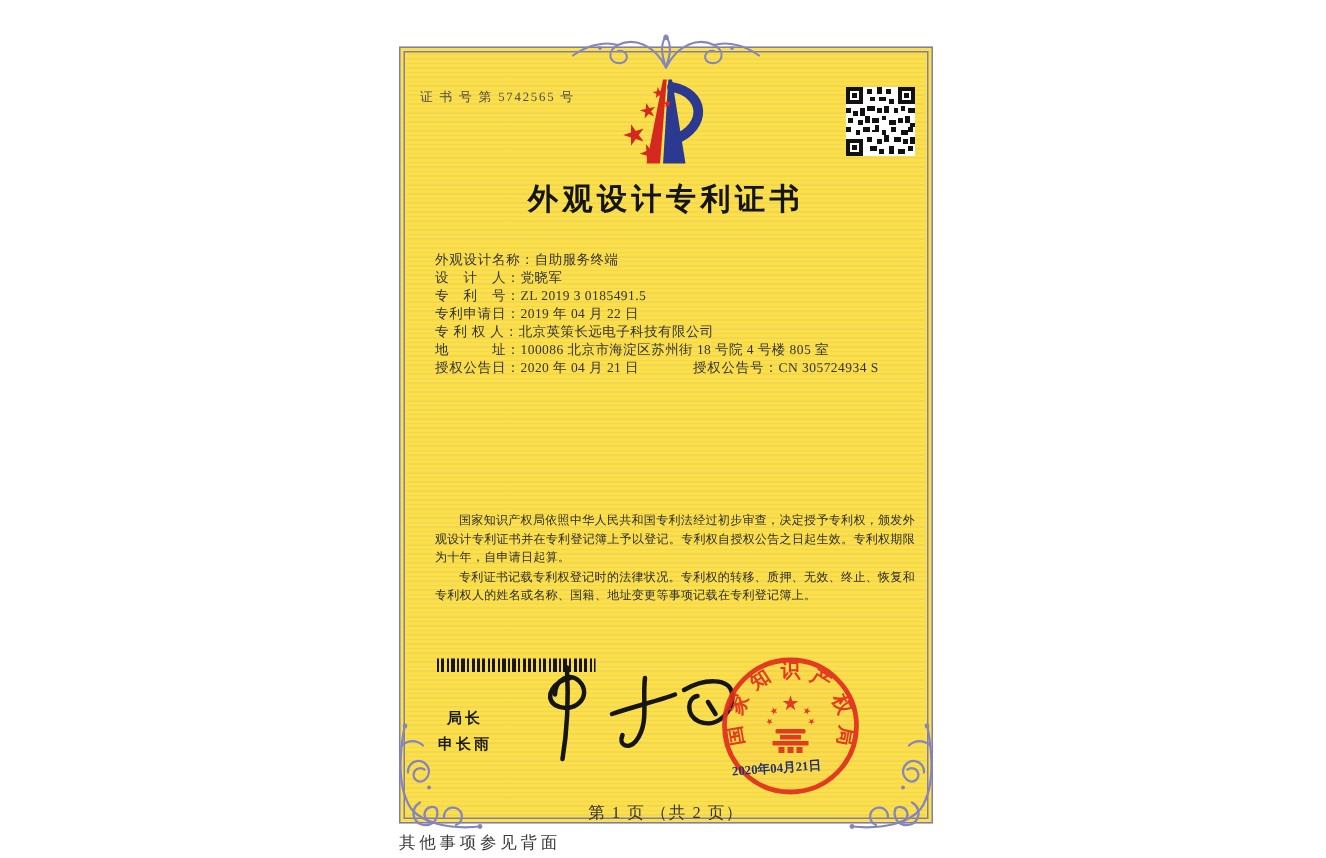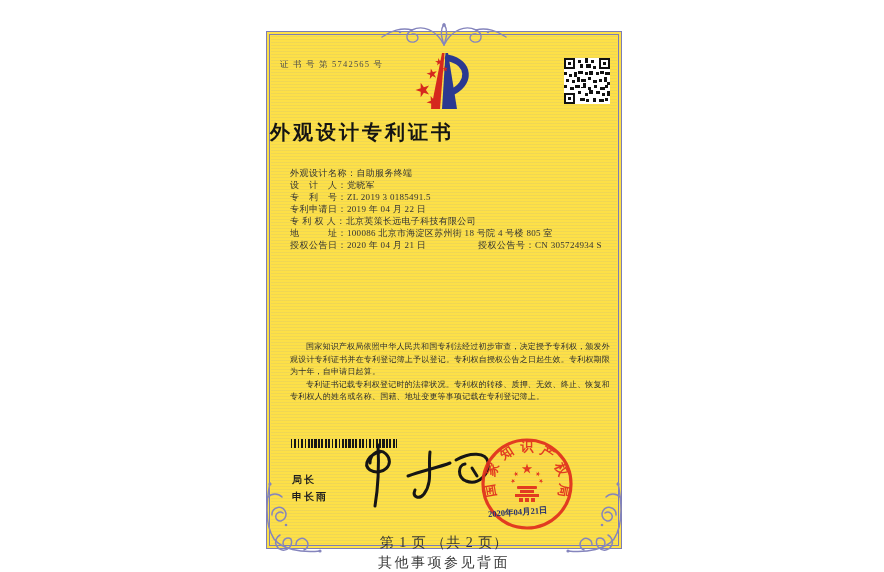--- a/index.html
+++ b/index.html
@@ -5,44 +5,44 @@
   html,body{margin:0;padding:0;background:#ffffff;}
   .page{position:relative;width:884px;height:572px;background:#ffffff;overflow:hidden;
         font-family:"Liberation Serif","DejaVu Serif",serif;color:#2f2f2f;}
   .frame{position:absolute;left:266px;top:31px;width:356px;height:518px;
          border:4px double #7d7db5;box-sizing:border-box;background:#fde047;}
   .frame::before{content:"";position:absolute;inset:1px;pointer-events:none;
          background:repeating-linear-gradient(180deg,rgba(120,130,200,0.10) 0 1px,rgba(255,255,255,0) 1px 3px);}
   .cert-no{position:absolute;left:10px;top:24px;font-size:8.5px;letter-spacing:1.2px;color:#4a4a4a;white-space:nowrap;}
   .logo{position:absolute;left:142px;top:16px;width:66px;height:64px;}
   .qr{position:absolute;left:294px;top:23px;width:46px;height:46px;}
-  .title{position:absolute;left:0;right:0;top:84px;text-align:left;
+  .title{position:absolute;left:0;right:0;top:84px;text-align:center;
          font-size:20px;font-weight:bold;letter-spacing:3px;color:#141414;}
   .fields{position:absolute;left:20px;right:12px;top:132px;display:flex;flex-direction:column;
           font-size:9px;line-height:12px;color:#333;white-space:nowrap;}
   .fields .lab{letter-spacing:0.5px;}
   .fields .val{letter-spacing:0.3px;}
-  .fields .lab2{margin-left:52px;letter-spacing:0.5px;}
+  .fields .lab2{margin-left:36px;letter-spacing:0.5px;}
   .paras{position:absolute;left:20px;width:320px;top:306px;font-size:8px;line-height:12.5px;
          text-align:justify;color:#2c2c2c;letter-spacing:0.2px;}
   .paras p{margin:0;text-indent:2em;}
   .barcode{position:absolute;left:21px;top:404px;width:106px;height:9px;
          background:repeating-linear-gradient(90deg,#161616 0 1.5px,transparent 1.5px 3px,#161616 3px 5.2px,transparent 5.2px 6.8px);}
-  .chief{position:absolute;left:22px;top:436px;font-size:10px;font-weight:600;color:#1d1d1d;letter-spacing:2px;line-height:17px;}
+  .chief{position:absolute;left:22px;top:436px;font-size:10px;font-weight:600;color:#1d1d1d;letter-spacing:2px;line-height:17px;text-align:center;}
   .sig{position:absolute;left:80px;top:405px;width:148px;height:72px;}
   .seal{position:absolute;left:208px;top:398px;width:98px;height:100px;opacity:0.93;}
   .seal-date{position:absolute;left:218px;top:471px;width:84px;font-size:8.5px;font-weight:bold;color:#26316f;
          letter-spacing:0;transform:rotate(-4deg);white-space:nowrap;z-index:3;}
-  .page-no{position:absolute;left:0;right:0;top:499px;text-align:center;font-size:14px;color:#333;letter-spacing:1px;}
+  .page-no{position:absolute;left:0;right:0;top:499px;text-align:center;font-size:11px;color:#333;letter-spacing:1px;}
   .fl{position:absolute;color:#8585bd;}
   .fl-top{left:50%;top:-14px;transform:translateX(-50%);}
   .fl-bl{left:-8px;bottom:-10px;}
   .fl-br{right:-8px;bottom:-10px;transform:scaleX(-1);}
-  .back-note{position:absolute;left:266px;width:356px;top:554px;text-align:center;
-         font-size:14px;color:#3a3a3a;letter-spacing:2.5px;}
+  .back-note{position:absolute;left:266px;width:356px;top:554px;
+         font-size:11px;color:#3a3a3a;letter-spacing:2.5px;}
   svg text{font-family:"Liberation Serif","DejaVu Serif",serif;}
 </style>
 </head>
 <body>
 
 <div class="page">
   <div class="frame">
 
     <svg class="fl fl-top" width="132" height="28" viewBox="0 0 132 28">
       <g fill="none" stroke="currentColor" stroke-width="1.4" stroke-linecap="round">

